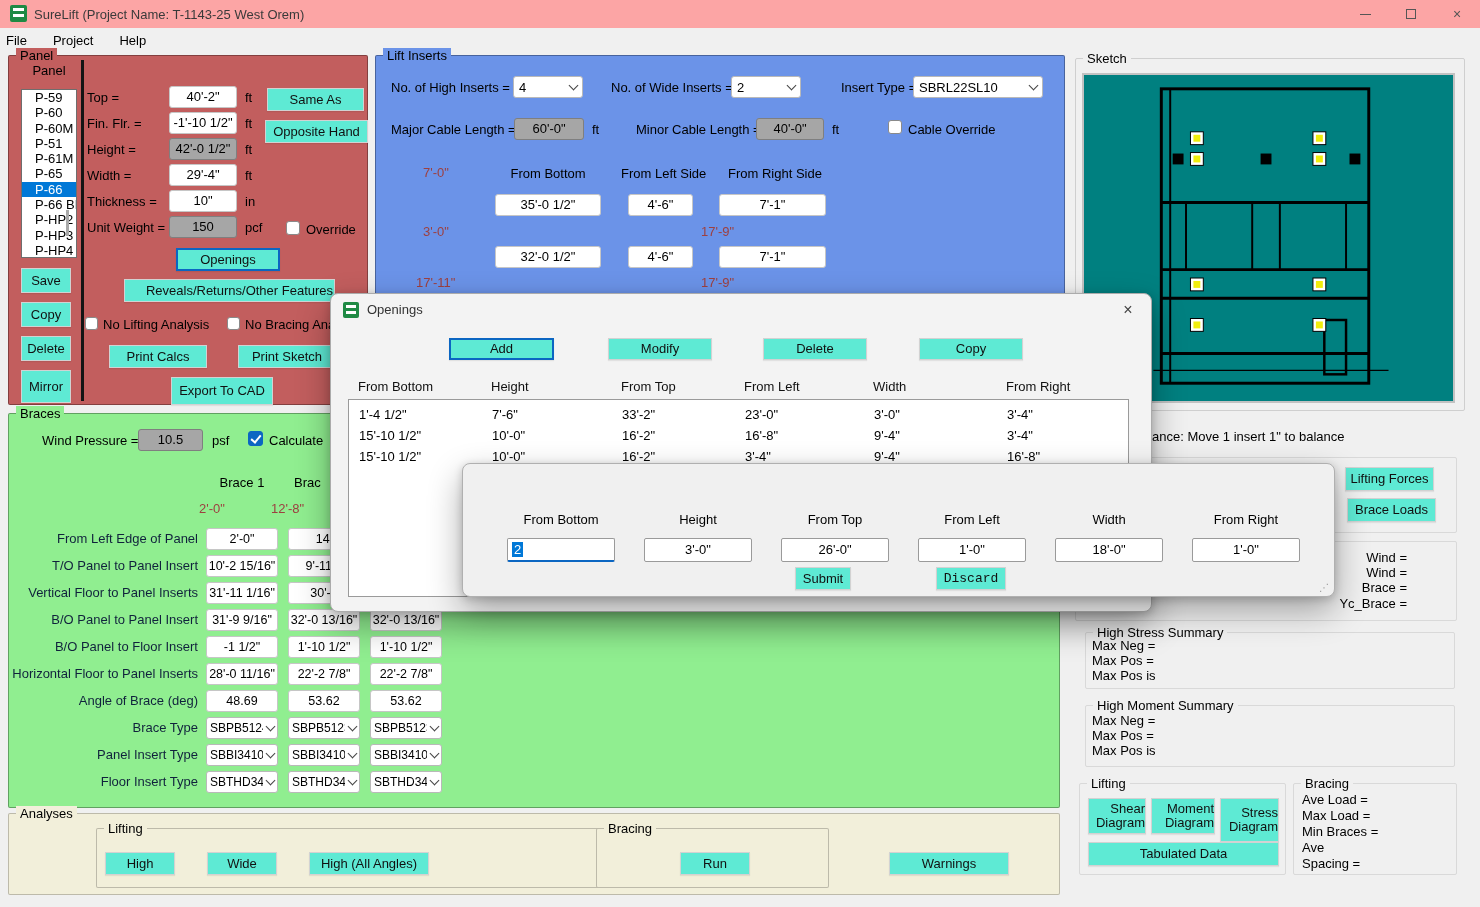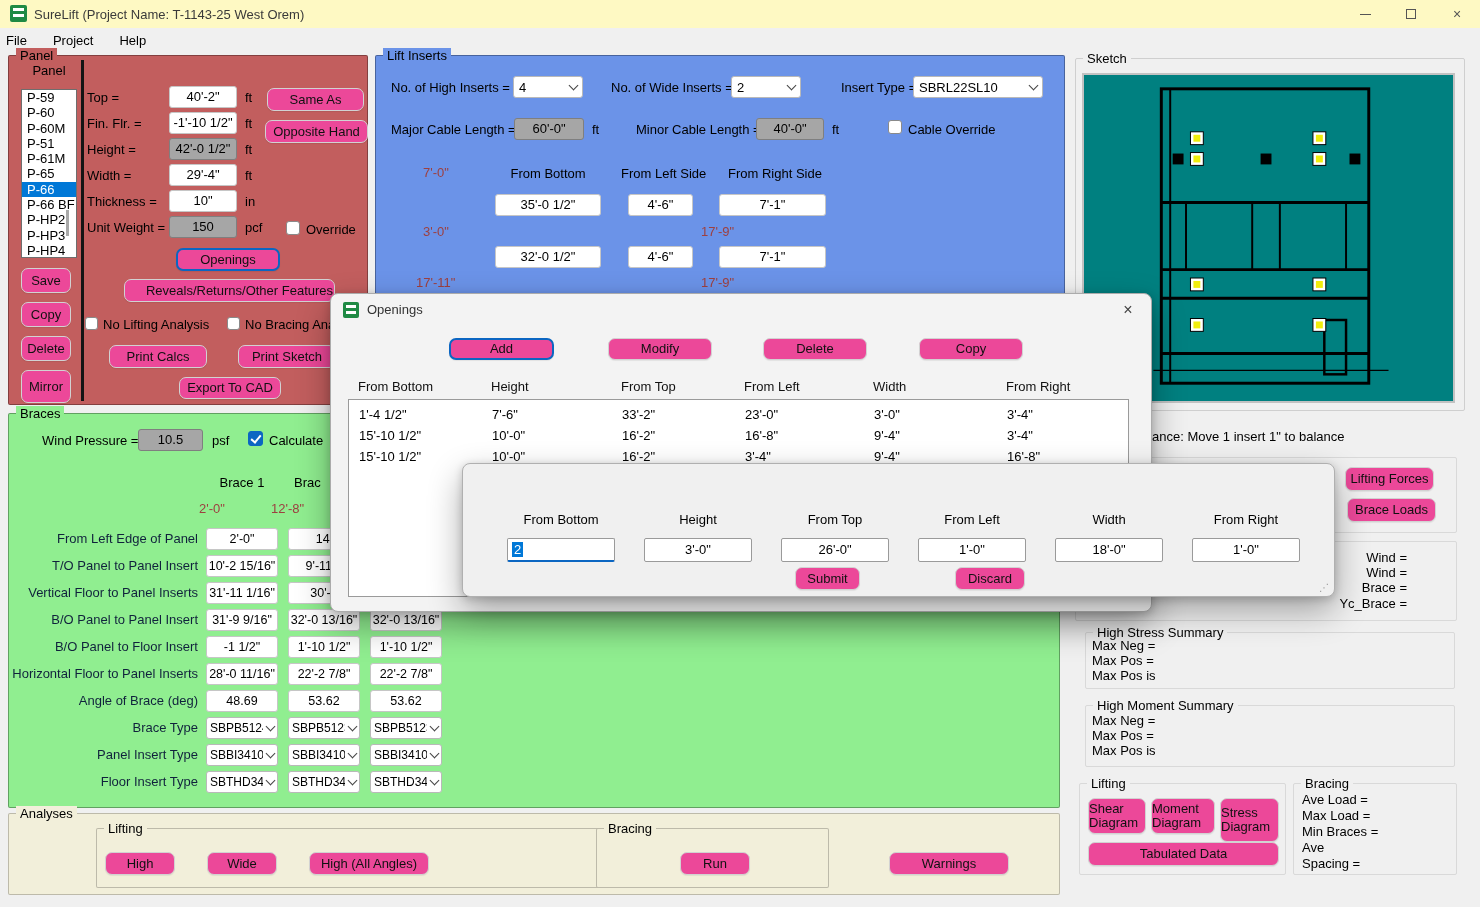--- a/index.html
+++ b/index.html
@@ -1,36 +1,36 @@
 <!DOCTYPE html>
 <html><head>
 <meta charset="utf-8">
 <style>
   * { margin:0; padding:0; box-sizing:border-box; }
   html,body { background:#e8e8e8; }
   body { font-family:"Liberation Sans", sans-serif; font-size:13px; color:#000; }
   .app { position:relative; width:1480px; height:907px; background:#f0f0f0; overflow:hidden; }
 
   
-  .titlebar { position:absolute; left:0; top:0; width:100%; height:28px; background:#fef9c3; }
+  .titlebar { position:absolute; left:0; top:0; width:100%; height:28px; background:#fca5a5; }
   .app-icon { position:absolute; left:10px; top:5px; width:17px; height:17px; background:#1f8a44; border-radius:2px; }
   .app-icon i { display:block; height:3px; background:#fff; margin:3px 3px 0 3px; }
   .win-title { position:absolute; left:34px; top:7px; color:#3a3a3a; font-size:13px; }
   .winbtn { position:absolute; top:0; width:46px; height:28px; display:flex; align-items:center; justify-content:center; color:#555; }
   .winbtn .minbar { width:11px; height:1px; background:#555; }
   .winbtn .maxsq { width:10px; height:10px; border:1px solid #555; }
   .winbtn.close { font-size:14px; }
   .menubar { position:absolute; left:0; top:28px; width:100%; height:25px; display:flex; align-items:center; }
   .menu-item { padding:2px 6px; margin-right:14px; color:#000; }
 
   
   .gbox { position:absolute; border:1px solid rgba(0,0,0,.32); border-radius:2px; }
   .legend { position:absolute; top:-8px; left:7px; padding:0 4px; font-size:13px; white-space:nowrap; }
-  .btn { position:absolute; background:#ec4899; border:1px solid #d2d2d2; border-radius:7px; font-size:13px;
-         display:flex; align-items:center; justify-content:center; text-align:left; color:#111;
+  .btn { position:absolute; background:#5eead4; border:1px solid #d2d2d2; border-radius:0; font-size:13px;
+         display:flex; align-items:center; justify-content:center; text-align:right; color:#111;
          box-shadow:0 1px 1px rgba(0,0,0,.07); line-height:14px; }
   .btn.focused { border:2px solid #0b66c2; }
   .lbl { position:absolute; font-size:13px; white-space:nowrap; }
   .dim { position:absolute; font-size:13px; color:#9d4040; white-space:nowrap; }
   .wbox { position:absolute; background:#fff; border:1px solid #c6c6c6; border-radius:3px; text-align:center;
           font-size:13px; height:22px; line-height:20px; }
   .wbox.gray { background:#a6a6a6; border-color:#7f7f7f; }
   .cb { position:absolute; width:14px; height:14px; background:#fff; border:1px solid #8a8a8a; border-radius:3px; }
   .cb.checked { background:#0b66c2; border-color:#0b66c2; }
   .cb.checked::after { content:""; position:absolute; left:4px; top:1px; width:4px; height:8px;
@@ -39,21 +39,21 @@
            align-items:center; justify-content:space-between; padding:0 5px; font-size:13px; height:22px; }
   .combo .ctext { overflow:hidden; white-space:nowrap; }
   .chev { flex:0 0 auto; width:7px; height:7px; border-right:1.6px solid #444; border-bottom:1.6px solid #444;
           transform:rotate(45deg); margin-top:-4px; margin-left:4px; }
 
   
   .panel-red { left:8px; top:55px; width:360px; height:350px; background:#c25e5e; }
   .panel-red .legend { background:#c25e5e; }
   .list-label { position:absolute; left:12px; top:7px; width:56px; text-align:center; }
   .listbox { position:absolute; left:12px; top:33px; width:56px; height:169px; background:#fff; border:1px solid #6e6e6e; overflow:hidden; }
-  .li { height:15.3px; line-height:15.3px; padding-left:5px; font-size:13px; white-space:nowrap; }
+  .li { height:15.3px; line-height:15.3px; padding-left:13px; font-size:13px; white-space:nowrap; }
   .li.selected { background:#0078d7; color:#fff; }
   .vthumb { position:absolute; right:7px; top:120px; width:3px; height:26px; background:#a9a9a9; }
   .divider { position:absolute; left:72px; top:4px; width:3px; height:341px; background:#141414; }
   .frows { position:absolute; left:78px; top:30px; }
   .frow { display:flex; align-items:center; height:22px; margin-bottom:4px; }
   .flabel { width:82px; white-space:nowrap; font-size:13px; }
   .fbox { width:68px; height:22px; line-height:20px; background:#fff; border:1px solid #c6c6c6; border-radius:3px; text-align:center; font-size:13px; }
   .frow.disabled .fbox { background:#a6a6a6; border-color:#7f7f7f; }
   .funit { margin-left:8px; font-size:13px; }
 
@@ -209,21 +209,21 @@
     <div class="btn focused" style="left:167px;top:192px;width:104px;height:23px;">Openings</div>
     <div class="btn" style="left:115px;top:223px;width:211px;height:23px;padding-left:20px;">Reveals/Returns/Other Features</div>
 
     <span class="cb" style="left:76px;top:261px;width:13px;height:13px;"></span>
     <span class="lbl" style="left:94px;top:261px;">No Lifting Analysis</span>
     <span class="cb" style="left:218px;top:261px;width:13px;height:13px;"></span>
     <span class="lbl" style="left:236px;top:261px;">No Bracing Ana</span>
 
     <div class="btn" style="left:100px;top:289px;width:98px;height:23px;">Print Calcs</div>
     <div class="btn" style="left:229px;top:289px;width:98px;height:23px;">Print Sketch</div>
-    <div class="btn" style="left:162px;top:321px;width:102px;height:22px;margin-left:8px;">Export To CAD</div>
+    <div class="btn" style="left:162px;top:321px;width:102px;height:28px;">Export To CAD</div>
 
     <div class="btn" style="left:12px;top:212px;width:50px;height:25px;">Save</div>
     <div class="btn" style="left:12px;top:246px;width:50px;height:25px;">Copy</div>
     <div class="btn" style="left:12px;top:280px;width:50px;height:25px;">Delete</div>
     <div class="btn" style="left:12px;top:314px;width:50px;height:33px;">Mirror</div>
   </div>
 
   <div class="gbox panel-blue">
     <span class="legend">Lift Inserts</span>
 
@@ -604,18 +604,18 @@
         <div class="rofield">
           <div class="rolabel">Width</div>
           <div class="roinput"><span>18'-0"</span></div>
         </div>
 
         <div class="rofield">
           <div class="rolabel">From Right</div>
           <div class="roinput"><span>1'-0"</span></div>
         </div>
       </div>
-    <div class="btn" style="left:332px;top:103px;width:65px;height:23px;">Submit</div>
-    <div class="btn" style="left:492px;top:103px;width:70px;height:23px;">Discard</div>
+    <div class="btn" style="left:332px;top:103px;width:56px;height:23px;">Submit</div>
+    <div class="btn" style="left:473px;top:103px;width:70px;height:23px;font-family:Liberation Mono, monospace;">Discard</div>
     <span class="ro-grip">⋰</span>
   </div>
 
 </div>
 
 </body></html>

